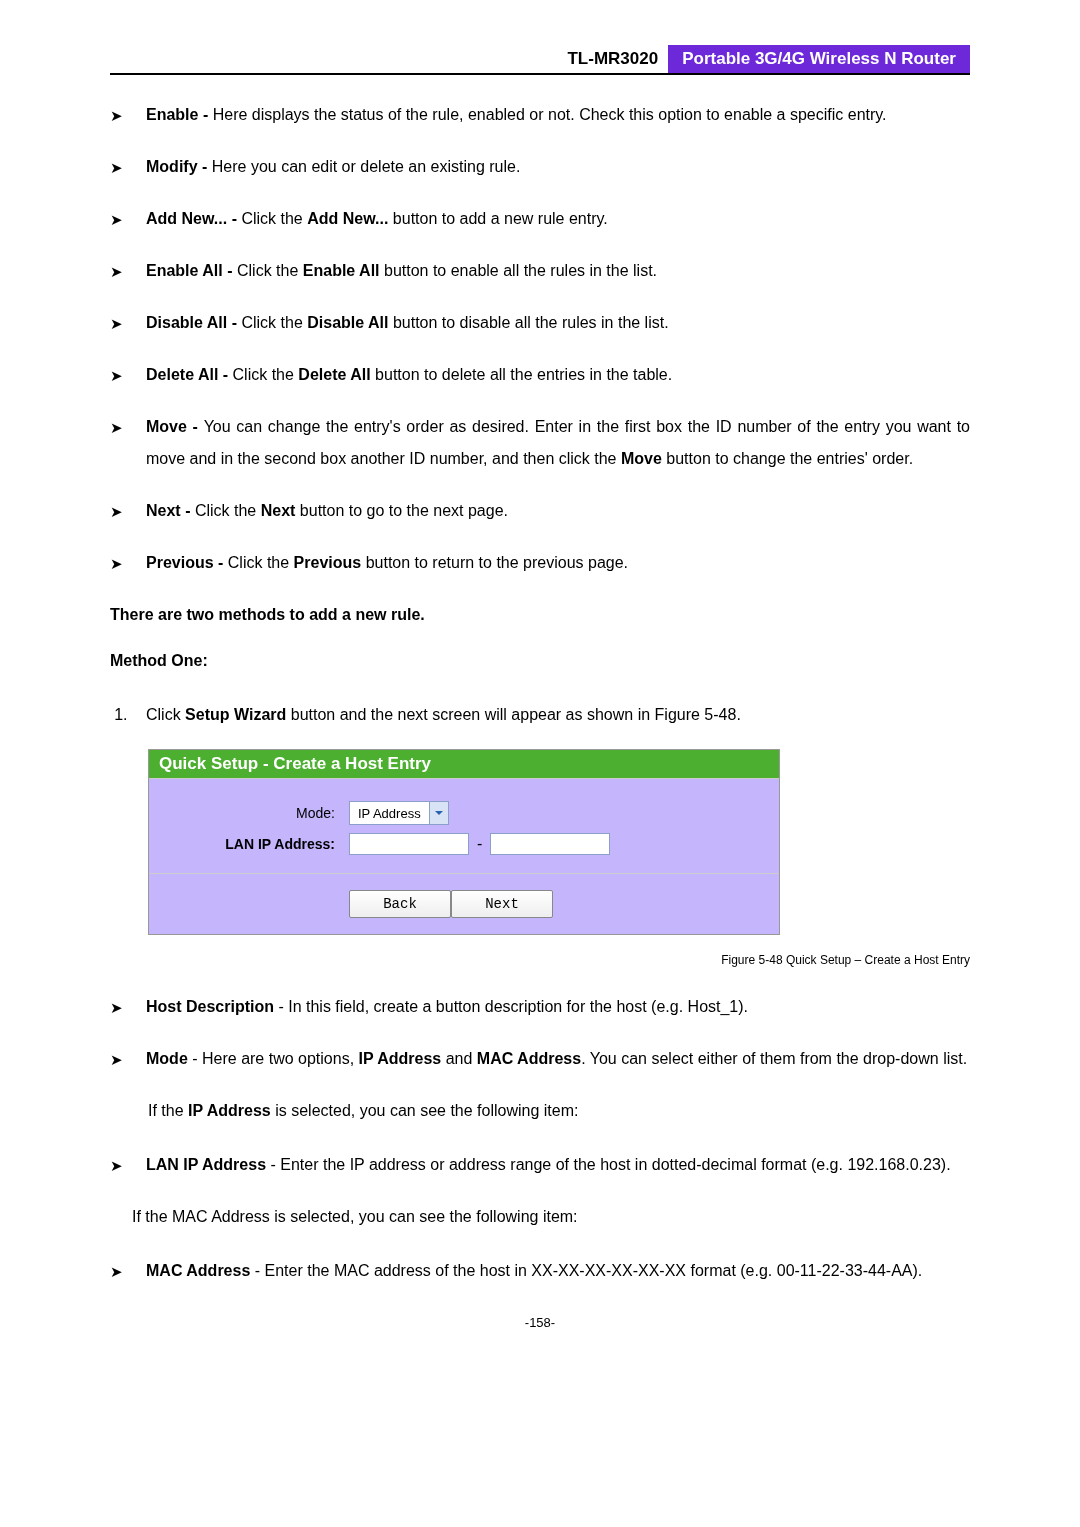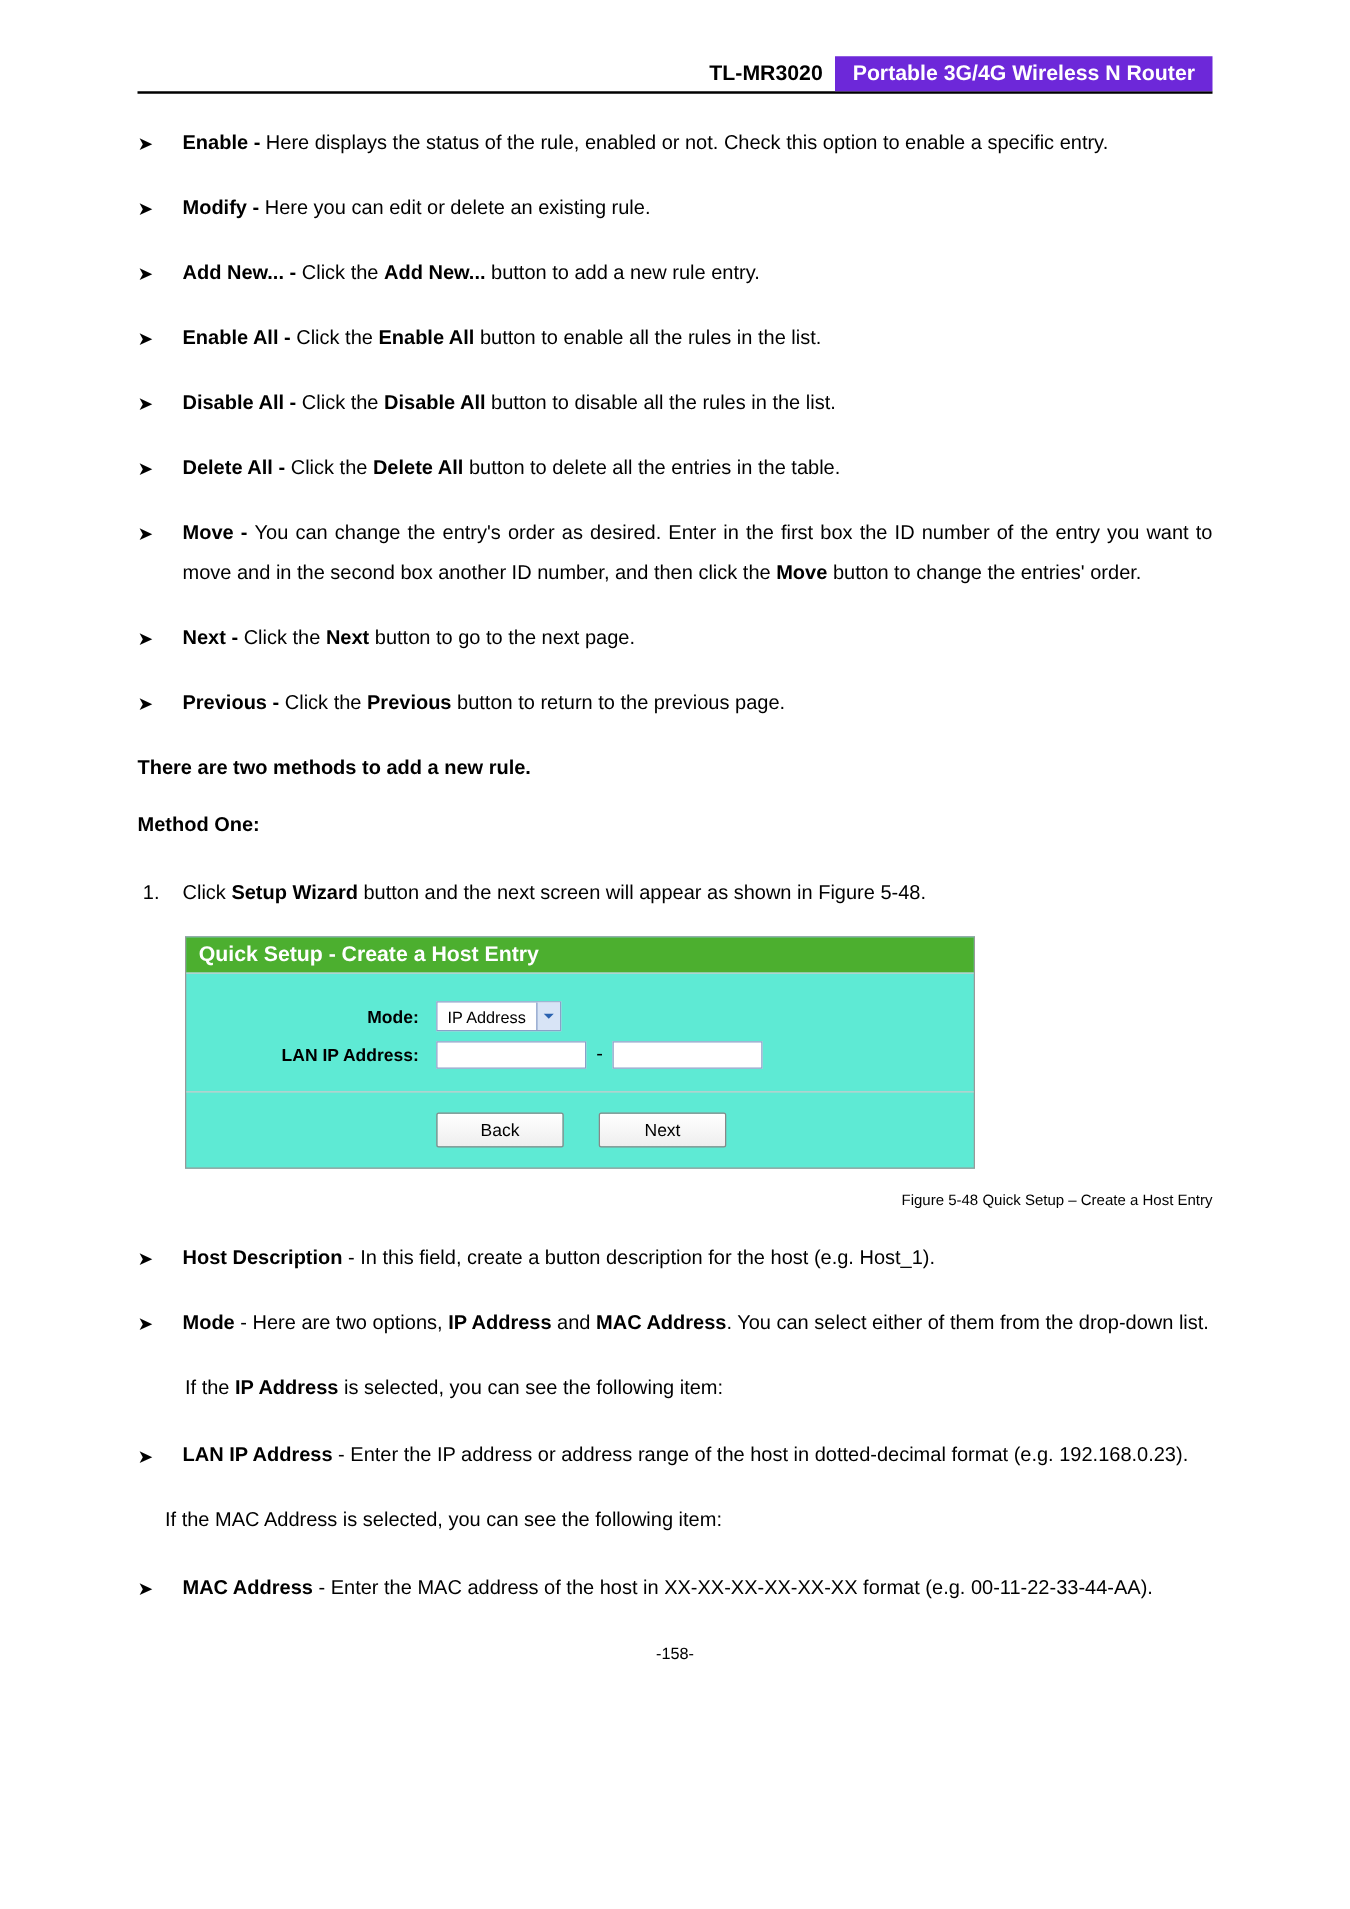--- a/index.html
+++ b/index.html
@@ -75,21 +75,21 @@
     margin: 0 0 18px 0;
   }
   ol > li {
     line-height: 2;
     padding-left: 14px;
   }
   .figure {
     margin: 12px 10px 18px 38px;
     width: 630px;
     border: 1px solid #999;
-    background: #5eead4;
+    background: #c4b5fd;
   }
   .fig-title {
     background: #4caf2f;
     color: #fff;
     font-weight: bold;
     padding: 4px 10px;
     font-size: 17px;
   }
   .fig-body {
     padding: 22px 16px 10px 16px;
@@ -99,21 +99,21 @@
     align-items: center;
     margin-bottom: 8px;
   }
   .form-label {
     width: 170px;
     text-align: right;
     font-size: 14px;
     padding-right: 14px;
     font-weight: bold;
   }
-  .form-label.normal { font-weight: bold; }
+  .form-label.normal { font-weight: normal; }
   .select {
     display: inline-flex;
     align-items: center;
     border: 1px solid #8aa0c8;
     height: 22px;
     font-size: 13px;
     background: #fff;
   }
   .select .sel-text { padding: 0 8px; }
   .select .sel-btn {
@@ -135,21 +135,21 @@
   .ip-pair { display: inline-flex; align-items: center; gap: 8px; }
   .fig-sep {
     border: none;
     border-top: 1px solid #ccc;
     margin: 0;
   }
   .spacer-cell { border-top: 1px solid #ccc; }
   .fig-buttons {
     padding: 16px 16px 16px 200px;
     display: flex;
-    gap: 28px;
+    font-family: Liberation Mono, monospace;
   }
   .btn {
     width: 100px;
     height: 26px;
     border: 1px solid #888;
     background: linear-gradient(#fff, #eee);
     font-size: 14px;
     display: inline-flex;
     align-items: center;
     justify-content: center;

